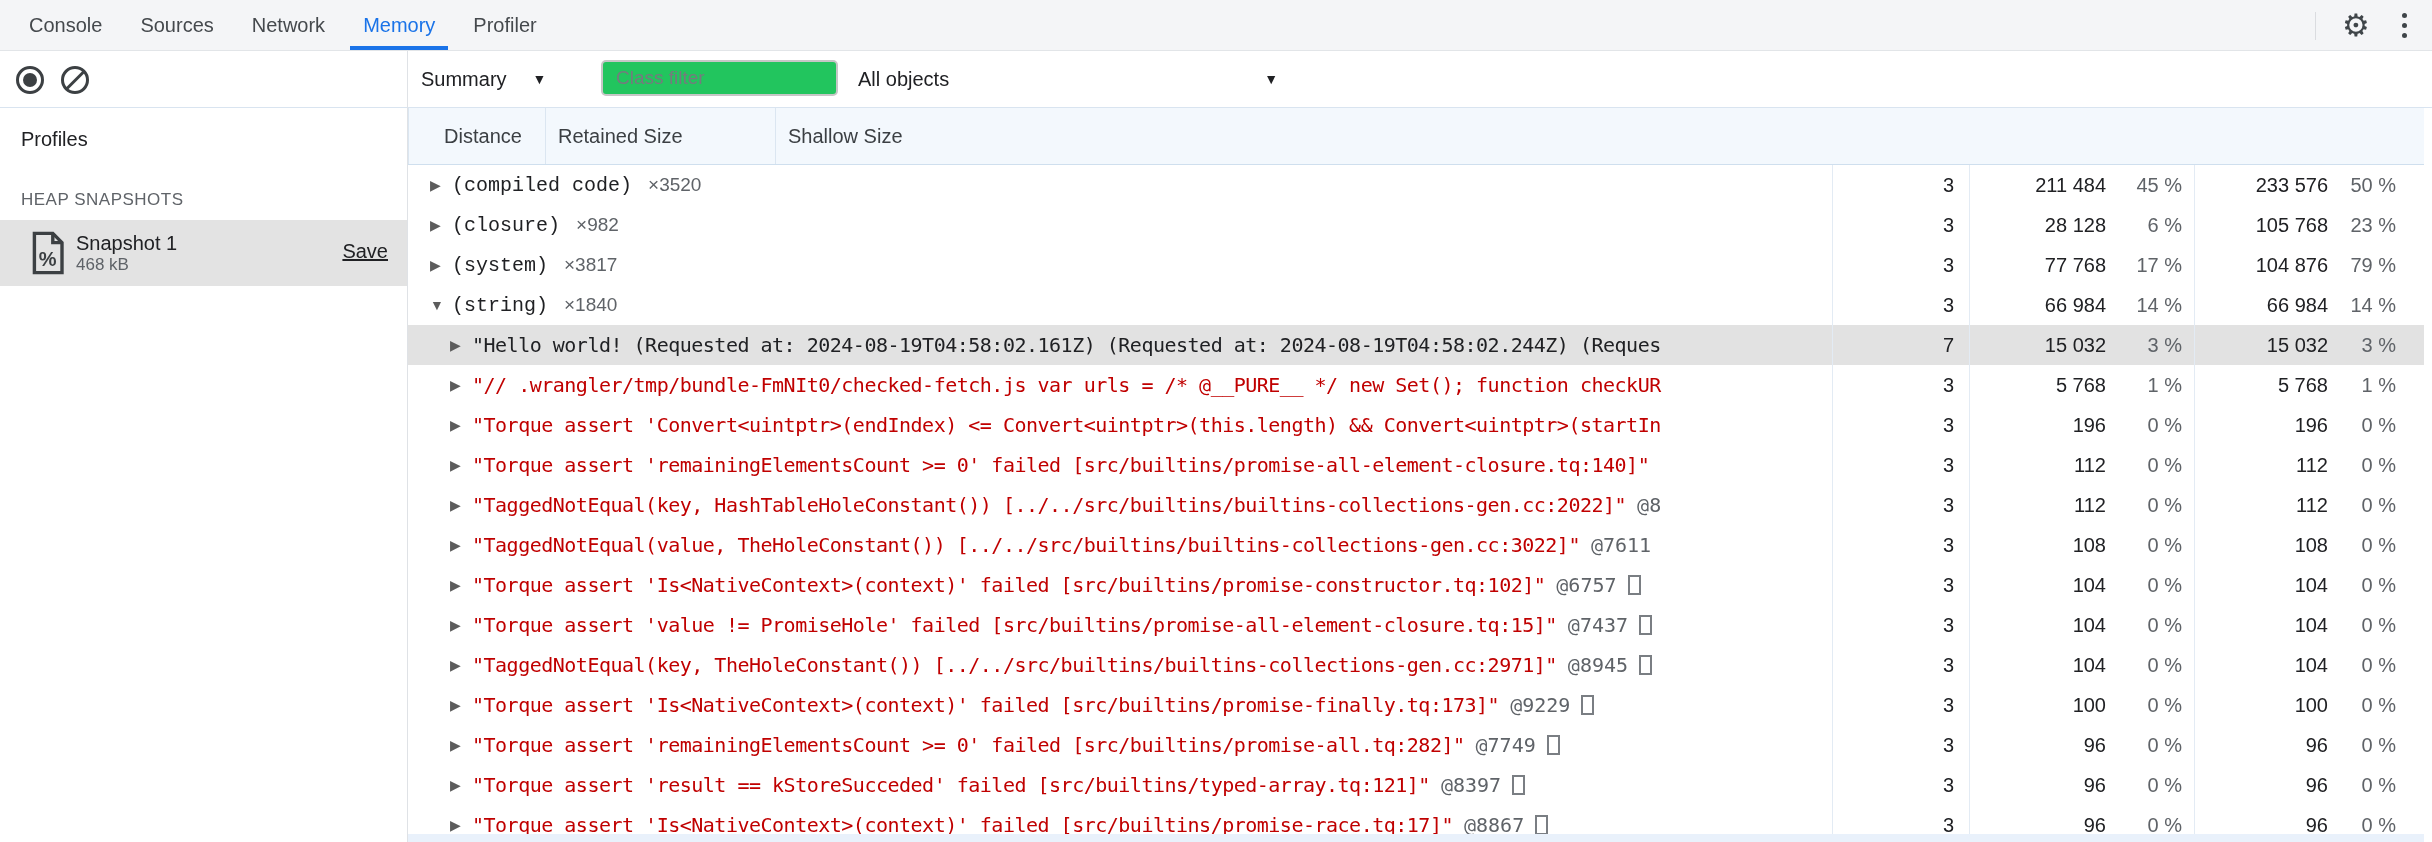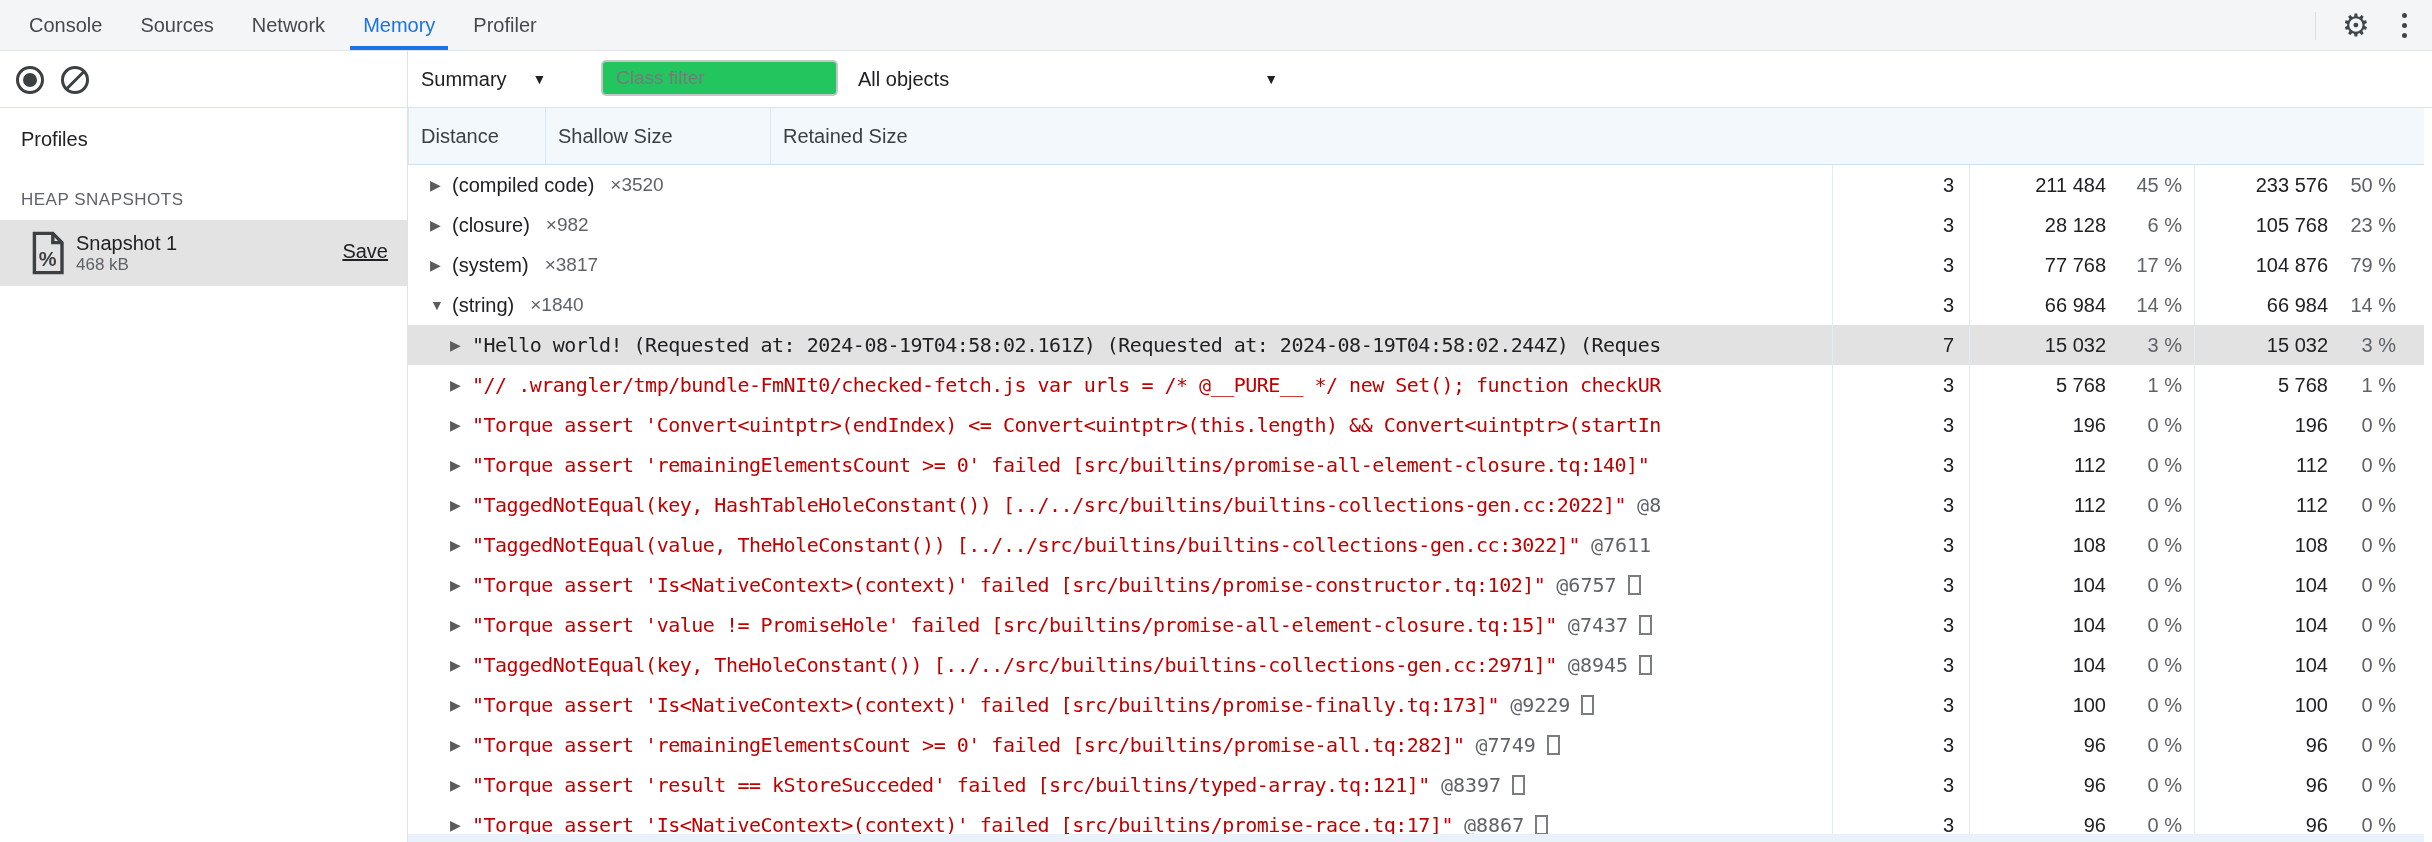--- a/index.html
+++ b/index.html
@@ -55,38 +55,38 @@
   .snap-size { font-size:17px; color:#5f6368; line-height:20px; }
   .snap-save { position:absolute; right:19px; top:20px; font-size:20px; color:#202124;
                text-decoration:underline; cursor:pointer; }
 
   
   .grid { position:absolute; left:408px; top:108px; width:2016px; }
   .grid-header { display:flex; height:57px; background:#f3f8fd; border-bottom:1px solid #cfdfee; }
   .grid-header .cell { display:flex; align-items:center; font-size:20px; color:#3b3f43; }
   .cell { height:100%; overflow:hidden; white-space:nowrap; }
   .c-ctor { width:1424px; padding-left:12px; }
-  .c-dist { width:137px; border-left:1px solid #e3ebf4; }
+  .c-dist { width:137px; border-left:1px solid #e3ebf4;justify-content:center; }
   .c-shallow { width:225px; border-left:1px solid #e3ebf4; }
   .c-retained { width:230px; border-left:1px solid #e3ebf4; }
   .grid-header .c-dist, .grid-header .c-shallow, .grid-header .c-retained { padding-left:12px; border-left:1px solid #dbe6f1; }
 
   .grid-body .row { display:flex; height:40px; background:#fff; }
   .grid-body .row.selected { background:#e2e2e2; }
   .grid-body .cell { display:flex; align-items:center; }
   .grid-body .c-dist { justify-content:flex-end; padding-right:15px; font-size:20px; color:#202124; }
   .grid-body .c-size { justify-content:flex-end; font-size:20px; }
   .num { color:#202124; text-align:right; }
   .pct { color:#5f6368; text-align:right; }
   .c-shallow .pct { width:88px; padding-right:12px; }
   .c-retained .pct { width:96px; padding-right:28px; }
 
   .tri { width:22px; flex:0 0 auto; font-size:14px; color:#5c5c5c; margin-left:10px; }
   .tri.ind { margin-left:30px; }
-  .glabel { font-size:20px; color:#202124; }
+  .glabel { font-size:20px; color:#202124;font-family:Liberation Mono, monospace; }
   .gcount { font-size:19px; color:#5f6368; margin-left:16px; }
   .mono { font-family:"DejaVu Sans Mono", monospace; font-size:20px; letter-spacing:-0.5px; }
   .mono.red { color:#c00000; }
   .mono.dark { color:#202124; }
   .oid { font-family:"DejaVu Sans Mono", monospace; font-size:20px; color:#5f6368; margin-left:11px; }
   .obox { display:inline-block; width:13px; height:20px; border:2px solid #7a7e83; margin-left:11px; flex:0 0 auto; }
 
   .bottom-stripe { position:absolute; left:408px; top:834px; width:2016px; height:8px; background:#e9f1fb; }
 </style>
 </head>
@@ -147,25 +147,25 @@
       <span class="snap-size">468 kB</span>
     </div>
     <a class="snap-save">Save</a>
   </div>
 
   <div class="grid">
     <div class="grid-header">
       <div class="cell c-dist">
         <span>Distance</span>
         </div>
+      <div class="cell c-retained">
+        <span>Retained Size</span>
+        </div>
       <div class="cell c-shallow">
         <span>Shallow Size</span>
-        </div>
-      <div class="cell c-retained">
-        <span>Retained Size</span>
         </div>
     </div>
     <div class="grid-body">
         <div class="row">
           <div class="cell c-ctor">
             <span class="tri">▶</span>
             <span class="glabel">(compiled code)</span>
             <span class="gcount">×3520</span>
           </div>
           <div class="cell c-dist">

